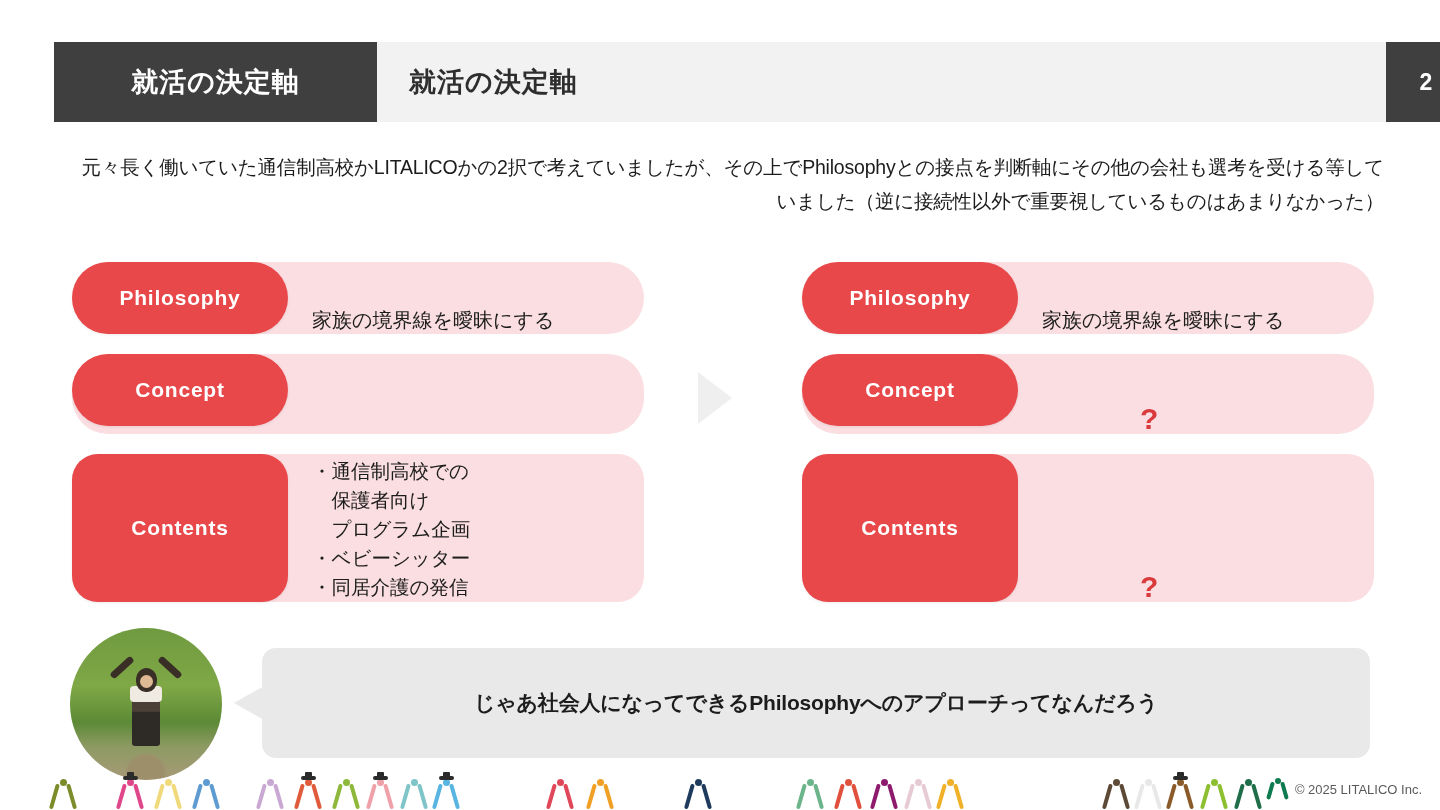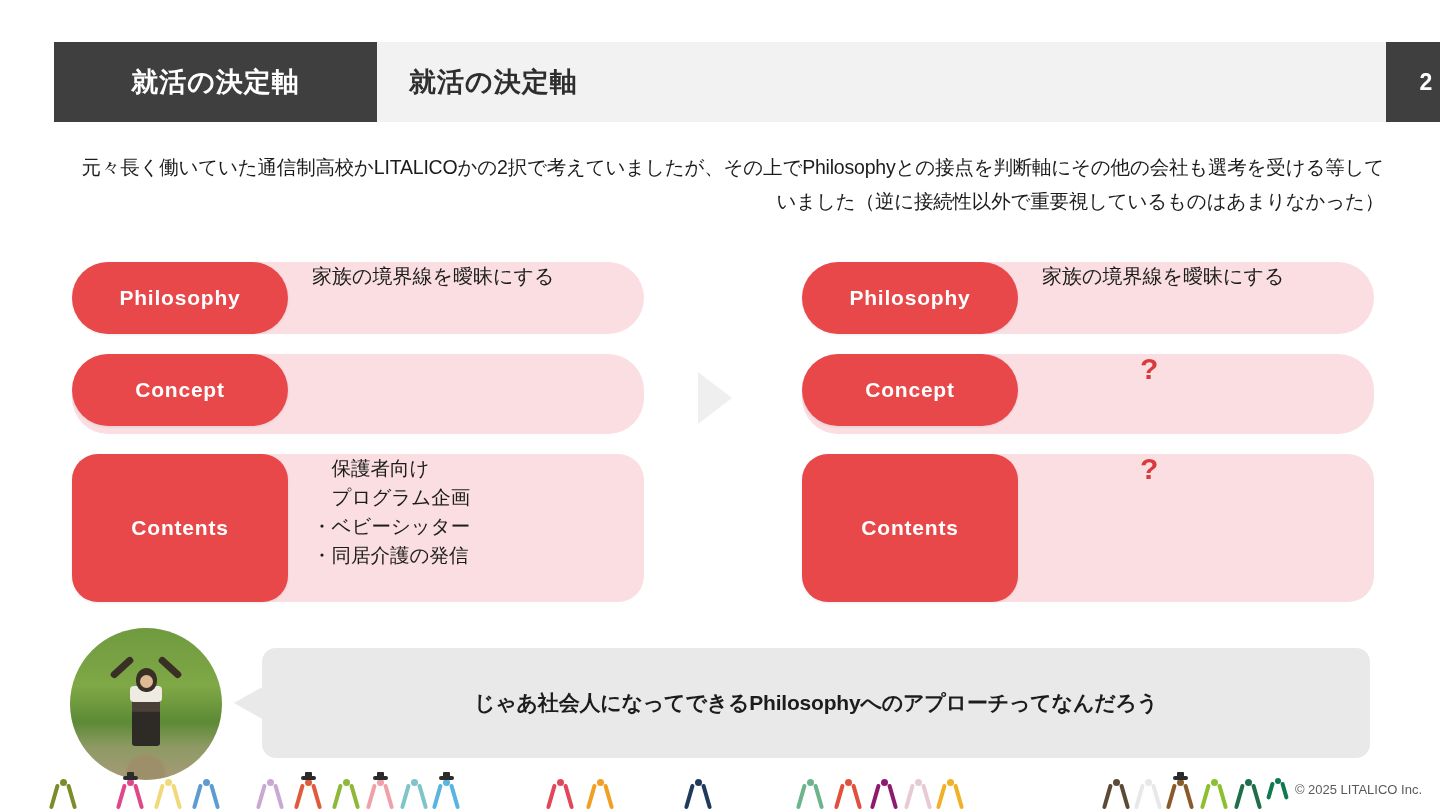--- a/index.html
+++ b/index.html
@@ -52,21 +52,21 @@
     display: flex; align-items: center; justify-content: center;
     color: #ffffff; font-weight: bold; letter-spacing: 0.8px;
     box-shadow: 0 1px 3px rgba(0,0,0,0.08);
   }
   .r1 .pill { width: 216px; height: 72px;  border-radius: 36px; font-size: 21px; }
   .r2 .pill { width: 216px; height: 72px;  border-radius: 36px; font-size: 21px; }
   .r3 .pill { width: 216px; height: 148px; border-radius: 26px; font-size: 21px; }
 
   .row-body {
     position: absolute; left: 240px; top: 0; right: 24px; height: 100%;
-    display: flex; flex-direction: column; justify-content: flex-start;
+    display: flex; flex-direction: column; justify-content: flex-end;
     font-size: 20px; line-height: 28px; color: #1c1c1c;
   }
   .r3 .row-body { font-size: 19.5px; line-height: 29px; }
   .row-body.centered { align-items: flex-start; padding-left: 98px; }
 
   .qmark { color: #d93a3c; font-size: 30px; font-weight: bold; line-height: 1; }
 
   
   .arrow {
     position: absolute; left: 698px; top: 372px;
@@ -189,20 +189,21 @@
       </div>
     </div>
 
     <div class="row r2">
       <div class="pill">Concept</div>
     </div>
 
     <div class="row r3">
       <div class="pill">Contents</div>
       <div class="row-body">
+        <div>・通信制高校での</div>
         <div>　保護者向け</div>
         <div>　プログラム企画</div>
         <div>・ベビーシッター</div>
         <div>・同居介護の発信</div>
       </div>
     </div>
   </div>
 
   <div class="arrow"></div>
 

